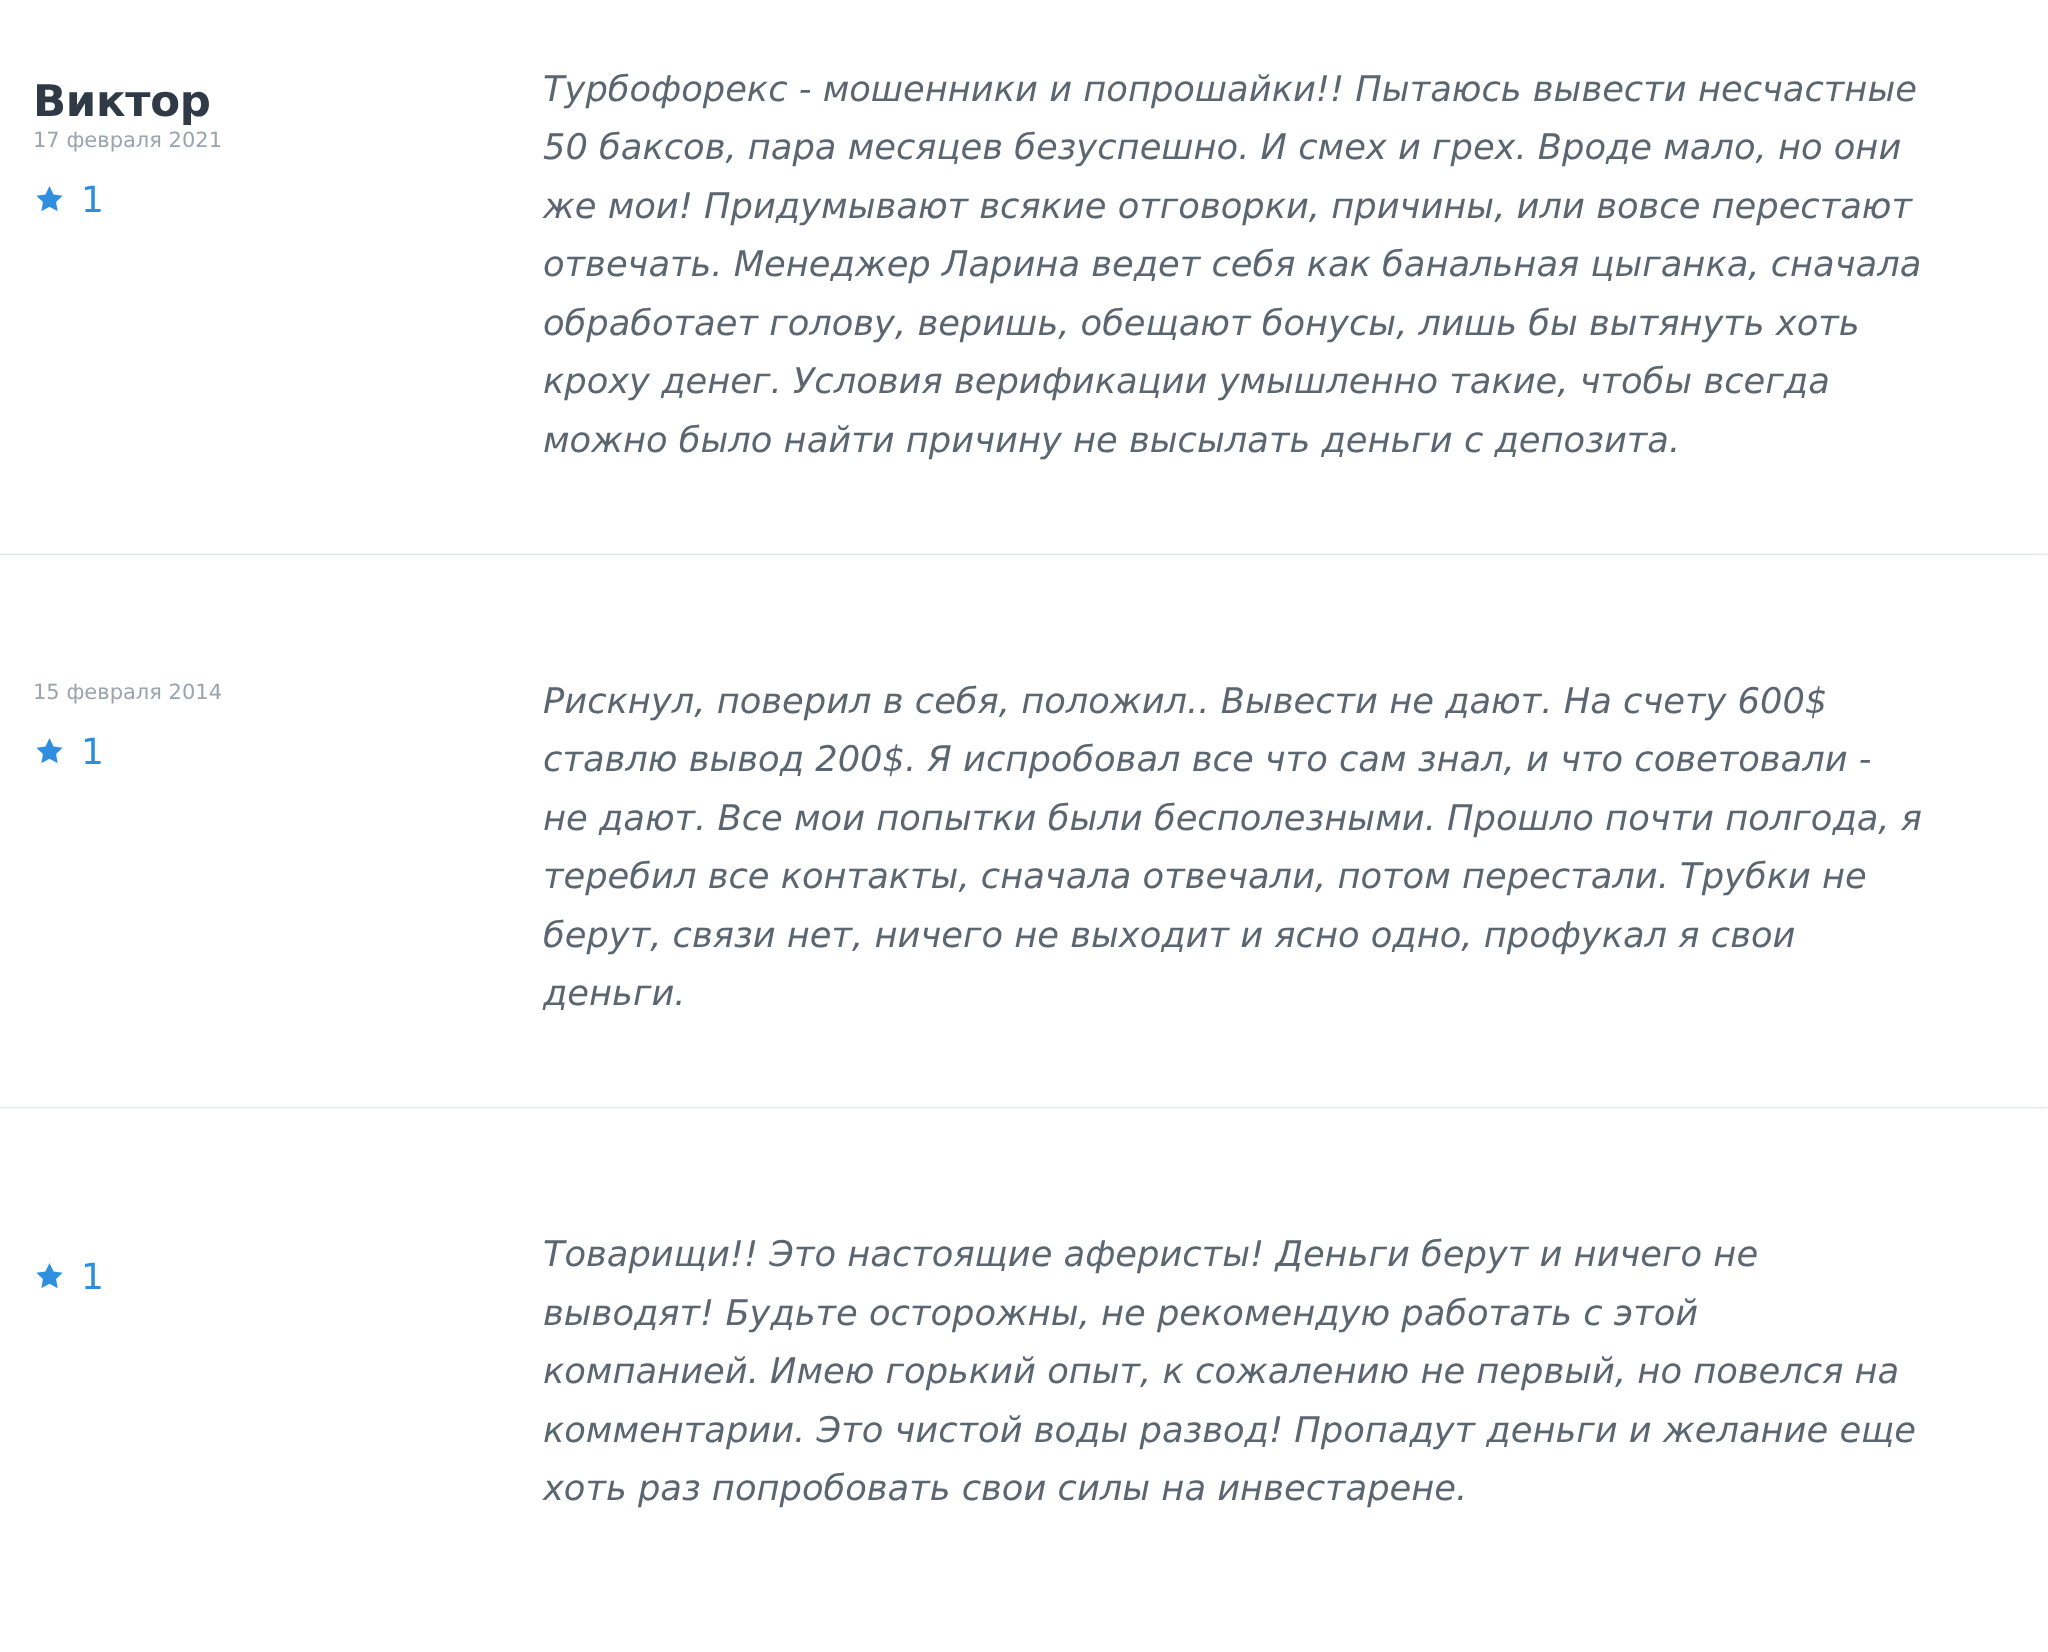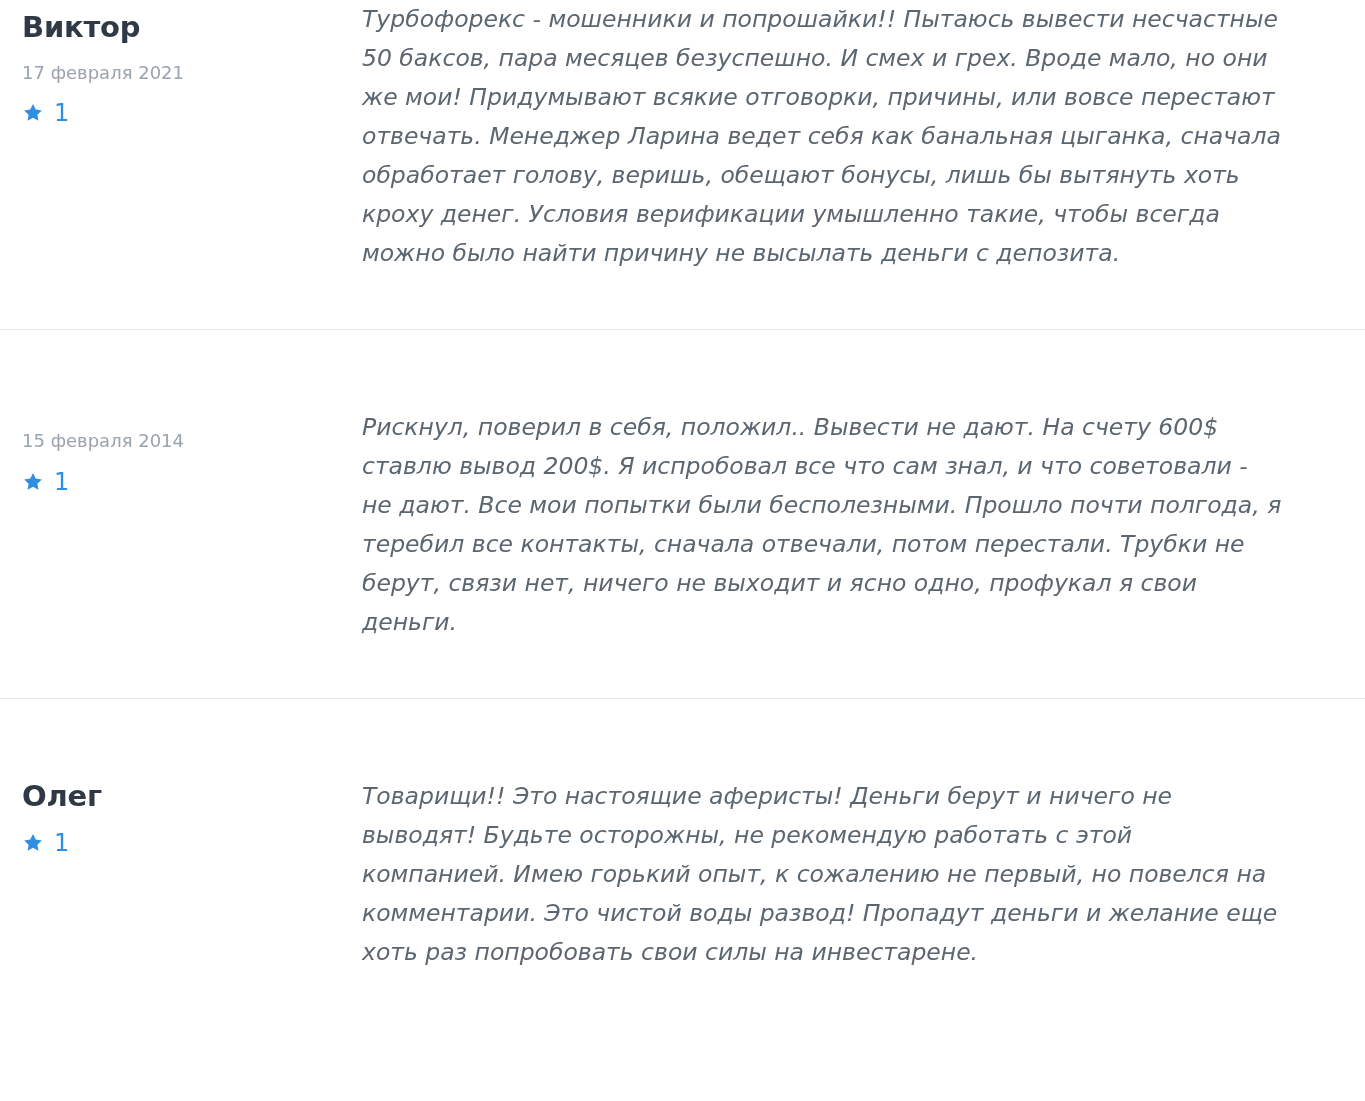--- a/index.html
+++ b/index.html
@@ -18,39 +18,40 @@
     width: 1365px;
     box-sizing: border-box;
   }
   .review-item {
     display: flex;
     align-items: flex-start;
     box-sizing: border-box;
     padding: 0 22px 0 22px;
   }
   .review-item.first {
+    padding-top: 40px;
   }
   .review-item.rest {
     padding-top: 78px;
   }
   .review-meta {
     width: 340px;
     flex: 0 0 340px;
     box-sizing: border-box;
   }
   .review-author {
     font-size: 29px;
     font-weight: 700;
     color: #2f3a46;
     line-height: 1.1;
     letter-spacing: -0.2px;
   }
   .review-date {
-    margin-top: 18px;
-    font-size: 18px;
+    margin-top: 2px;
+    font-size: 14px;
     color: #9aa4ae;
     font-weight: 400;
     line-height: 1.2;
   }
   .review-rating {
     margin-top: 18px;
     display: flex;
     align-items: center;
     gap: 10px;
   }
@@ -131,21 +132,20 @@
     </div>
     <div class="review-body">
       <p class="review-text">Рискнул, поверил в себя, положил.. Вывести не дают. На счету 600$ ставлю вывод 200$. Я испробовал все что сам знал, и что советовали - не дают. Все мои попытки были бесполезными. Прошло почти полгода, я теребил все контакты, сначала отвечали, потом перестали. Трубки не берут, связи нет, ничего не выходит и ясно одно, профукал я свои деньги.</p>
     </div>
   </div>
 
   <div class="divider"></div>
 
   <div class="review-item rest">
     <div class="review-meta">
-      <div class="review-author">Олег</div>
       <div class="review-rating">
         <span class="star-icon">
           <svg width="22" height="22" viewBox="0 0 24 24" aria-hidden="true">
               <path fill="#2e8fe0" d="M12 2.2l2.95 6.1 6.65.92-4.83 4.63 1.18 6.62L12 17.3l-5.95 3.17 1.18-6.62L2.4 9.22l6.65-.92z"></path>
             </svg>
         </span>
         <span class="rating-value">1</span>
       </div>
     </div>
     <div class="review-body">

